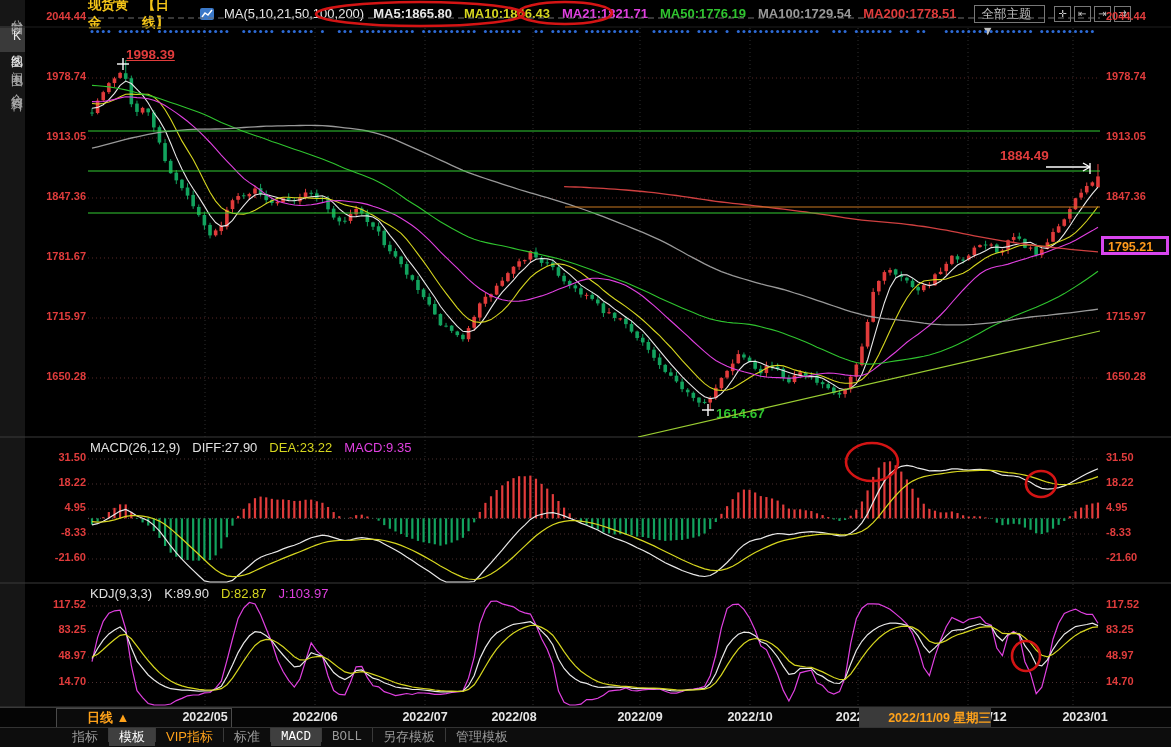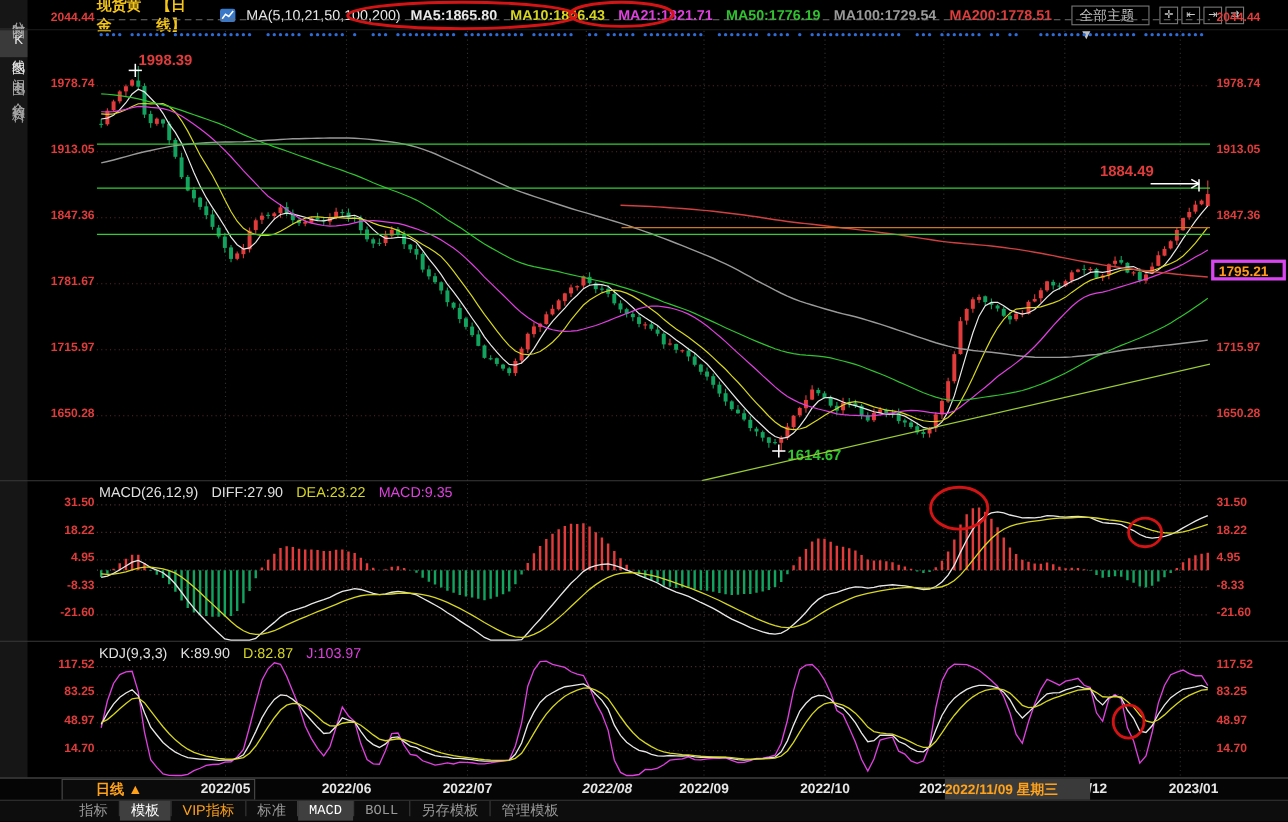--- a/index.html
+++ b/index.html
@@ -41,21 +41,21 @@
   
   .annot{position:absolute;font-size:13.5px;font-weight:bold;z-index:5;}
 
   
   #xrow{left:0;top:707px;width:1171px;height:20px;background:#050505;border-top:1px solid #3a3a3a;z-index:5;}
   #periodBox{position:absolute;left:56px;top:0px;width:176px;height:20px;border:1px solid #4a4a4a;
              background:#0b0b0b;color:#ffa21a;font-weight:bold;font-size:13px;line-height:18px;
              padding-left:30px;cursor:pointer;}
   .xlab{position:absolute;top:2px;color:#e6e6e6;font-size:12.5px;font-weight:600;transform:translateX(-50%);white-space:nowrap;}
   #crossDate{position:absolute;left:859px;top:0px;width:132px;height:20px;background:#3a3a3a;
-             color:#ffa21a;font-size:12.5px;font-weight:bold;text-align:left;line-height:20px;z-index:7;white-space:nowrap;}
+             color:#ffa21a;font-size:12.5px;font-weight:bold;text-align:right;line-height:20px;z-index:7;white-space:nowrap;}
 
   
   #tabs{left:0;top:727px;width:1171px;height:20px;background:#0d0d0d;border-top:1px solid #333;
         display:flex;align-items:flex-start;padding-left:62px;z-index:5;font-size:13px;}
   .tab{padding:0 10px;color:#9a9a9a;height:18px;line-height:18px;cursor:pointer;white-space:nowrap;}
   .tab.sel{background:#3f3f3f;color:#fff;}
   .tab.vip{color:#ffa21a;}
   .tab.mono{font-family:"Liberation Mono","DejaVu Sans Mono",monospace;font-size:12.5px;}
   .tsep{width:1px;height:14px;background:#3a3a3a;}
 
@@ -131,21 +131,21 @@
       <div class="tick" style="top: 501px; left: 2px;">4.95</div>
       <div class="tick" style="top: 526.006px; left: 2px;">-8.33</div>
       <div class="tick" style="top: 550.994px; left: 2px;">-21.60</div>
       <div class="tick" style="top: 597.978px; left: 2px;">117.52</div>
       <div class="tick" style="top: 623.485px; left: 2px;">83.25</div>
       <div class="tick" style="top: 649px; left: 2px;">48.97</div>
       <div class="tick" style="top: 674.507px; left: 2px;">14.70</div>
     </div>
   <div id="crossPrice" class="abs" style="top: 235.629px;">1795.21</div>
 
-  <div class="annot" style="left:126px;top:47px;color:#e03c3c;">1998.39</div>
+  <div class="annot" style="left:126px;top:47px;color:#e03c3c;text-decoration:underline;">1998.39</div>
   <div class="annot" style="left:1000px;top:148px;color:#e03c3c;">1884.49</div>
   <div class="annot" style="left:716px;top:406px;color:#2fc42f;">1614.67</div>
 
   <div class="paneHead abs" style="left:90px;top:440px;">
     <span class="ph-white">MACD(26,12,9)</span>
     <span class="ph-white">DIFF:27.90</span>
     <span class="ph-yellow">DEA:23.22</span>
     <span class="ph-mag">MACD:9.35</span>
   </div>
 
@@ -155,21 +155,21 @@
     <span class="ph-yellow">D:82.87</span>
     <span class="ph-mag">J:103.97</span>
   </div>
 
   <div id="xrow" class="abs">
     <div id="periodBox">日线 ▲</div>
     <div id="xlabels">
         <div class="xlab" style="left: 205px;">2022/05</div>
         <div class="xlab" style="left: 315px;">2022/06</div>
         <div class="xlab" style="left: 425px;">2022/07</div>
-        <div class="xlab" style="left: 552px; font-style: italic;">2022/08</div>
+        <div class="xlab" style="left: 514px;">2022/08</div>
         <div class="xlab" style="left: 640px;">2022/09</div>
         <div class="xlab" style="left: 750px;">2022/10</div>
         <div class="xlab" style="left: 858px;">2022/11</div>
         <div class="xlab" style="left: 984px;">2022/12</div>
         <div class="xlab" style="left: 1085px;">2023/01</div>
       </div>
     <div id="crossDate">2022/11/09 星期三</div>
   </div>
 
   <div id="tabs" class="abs">

